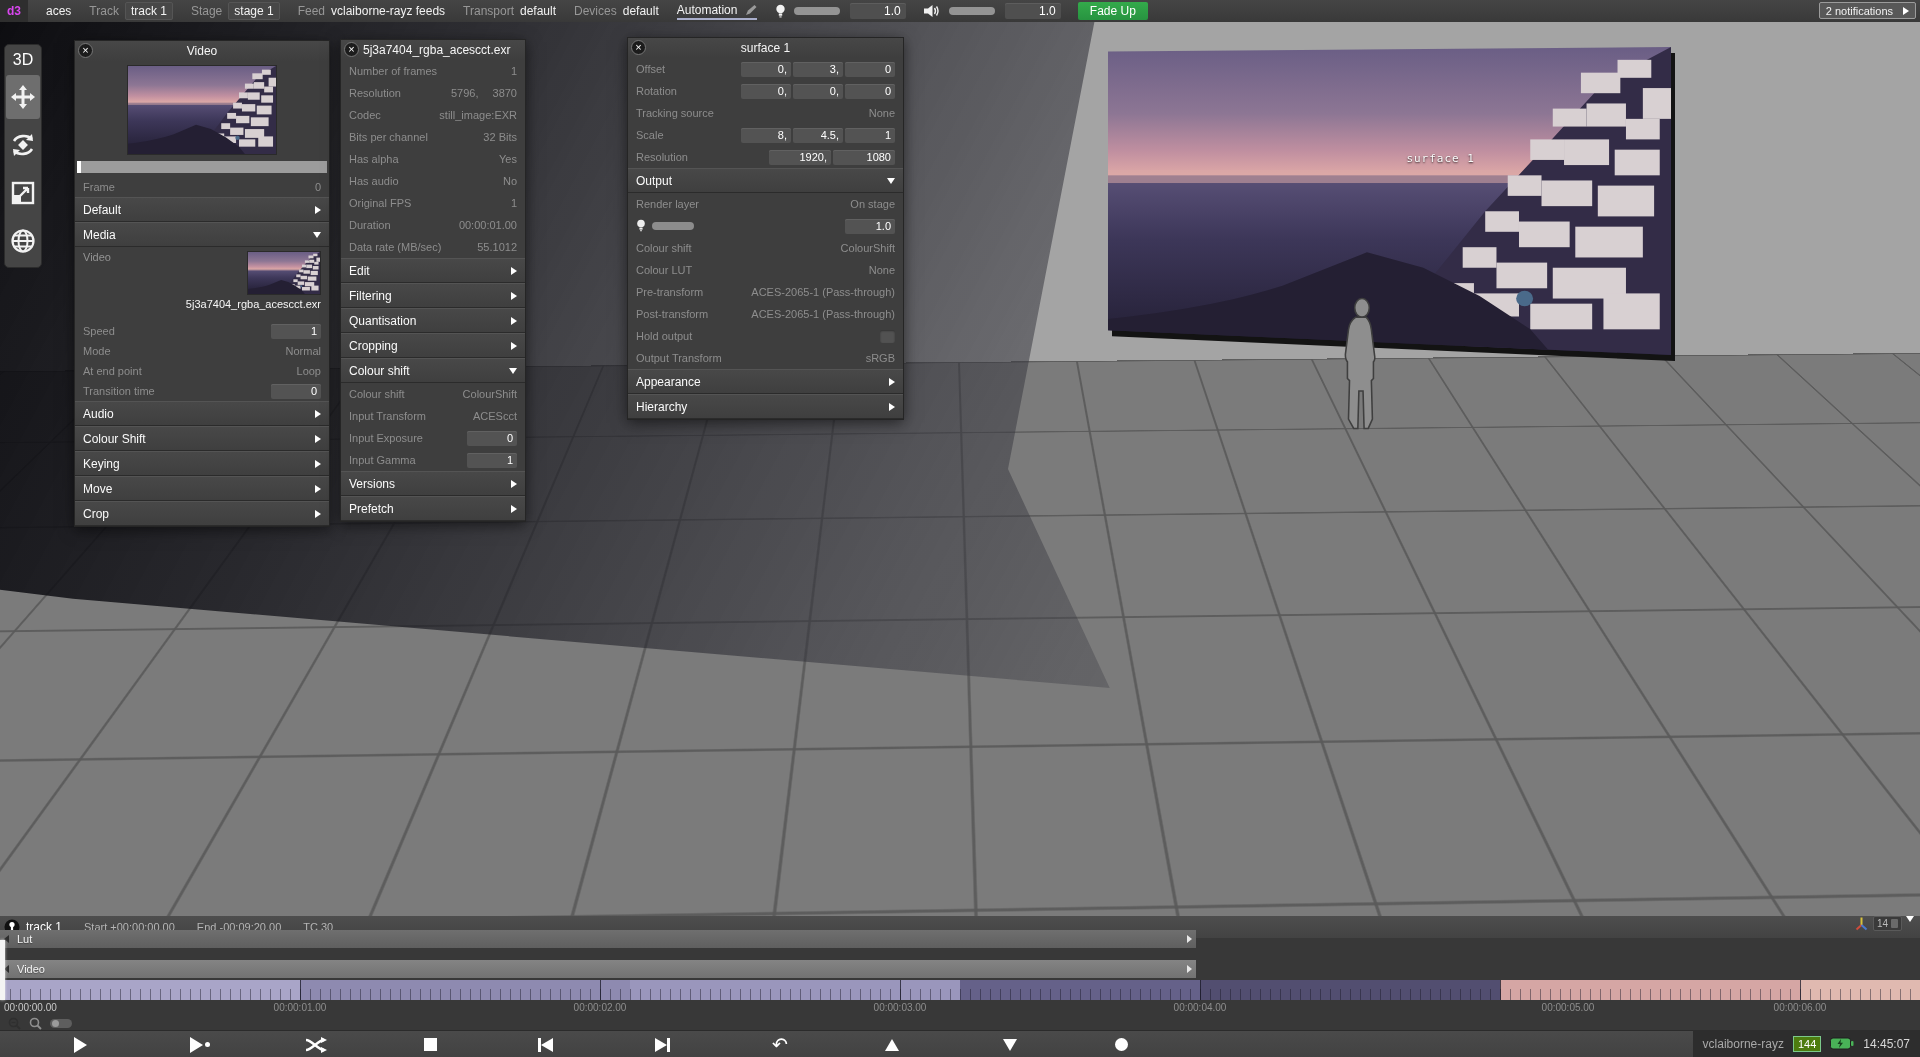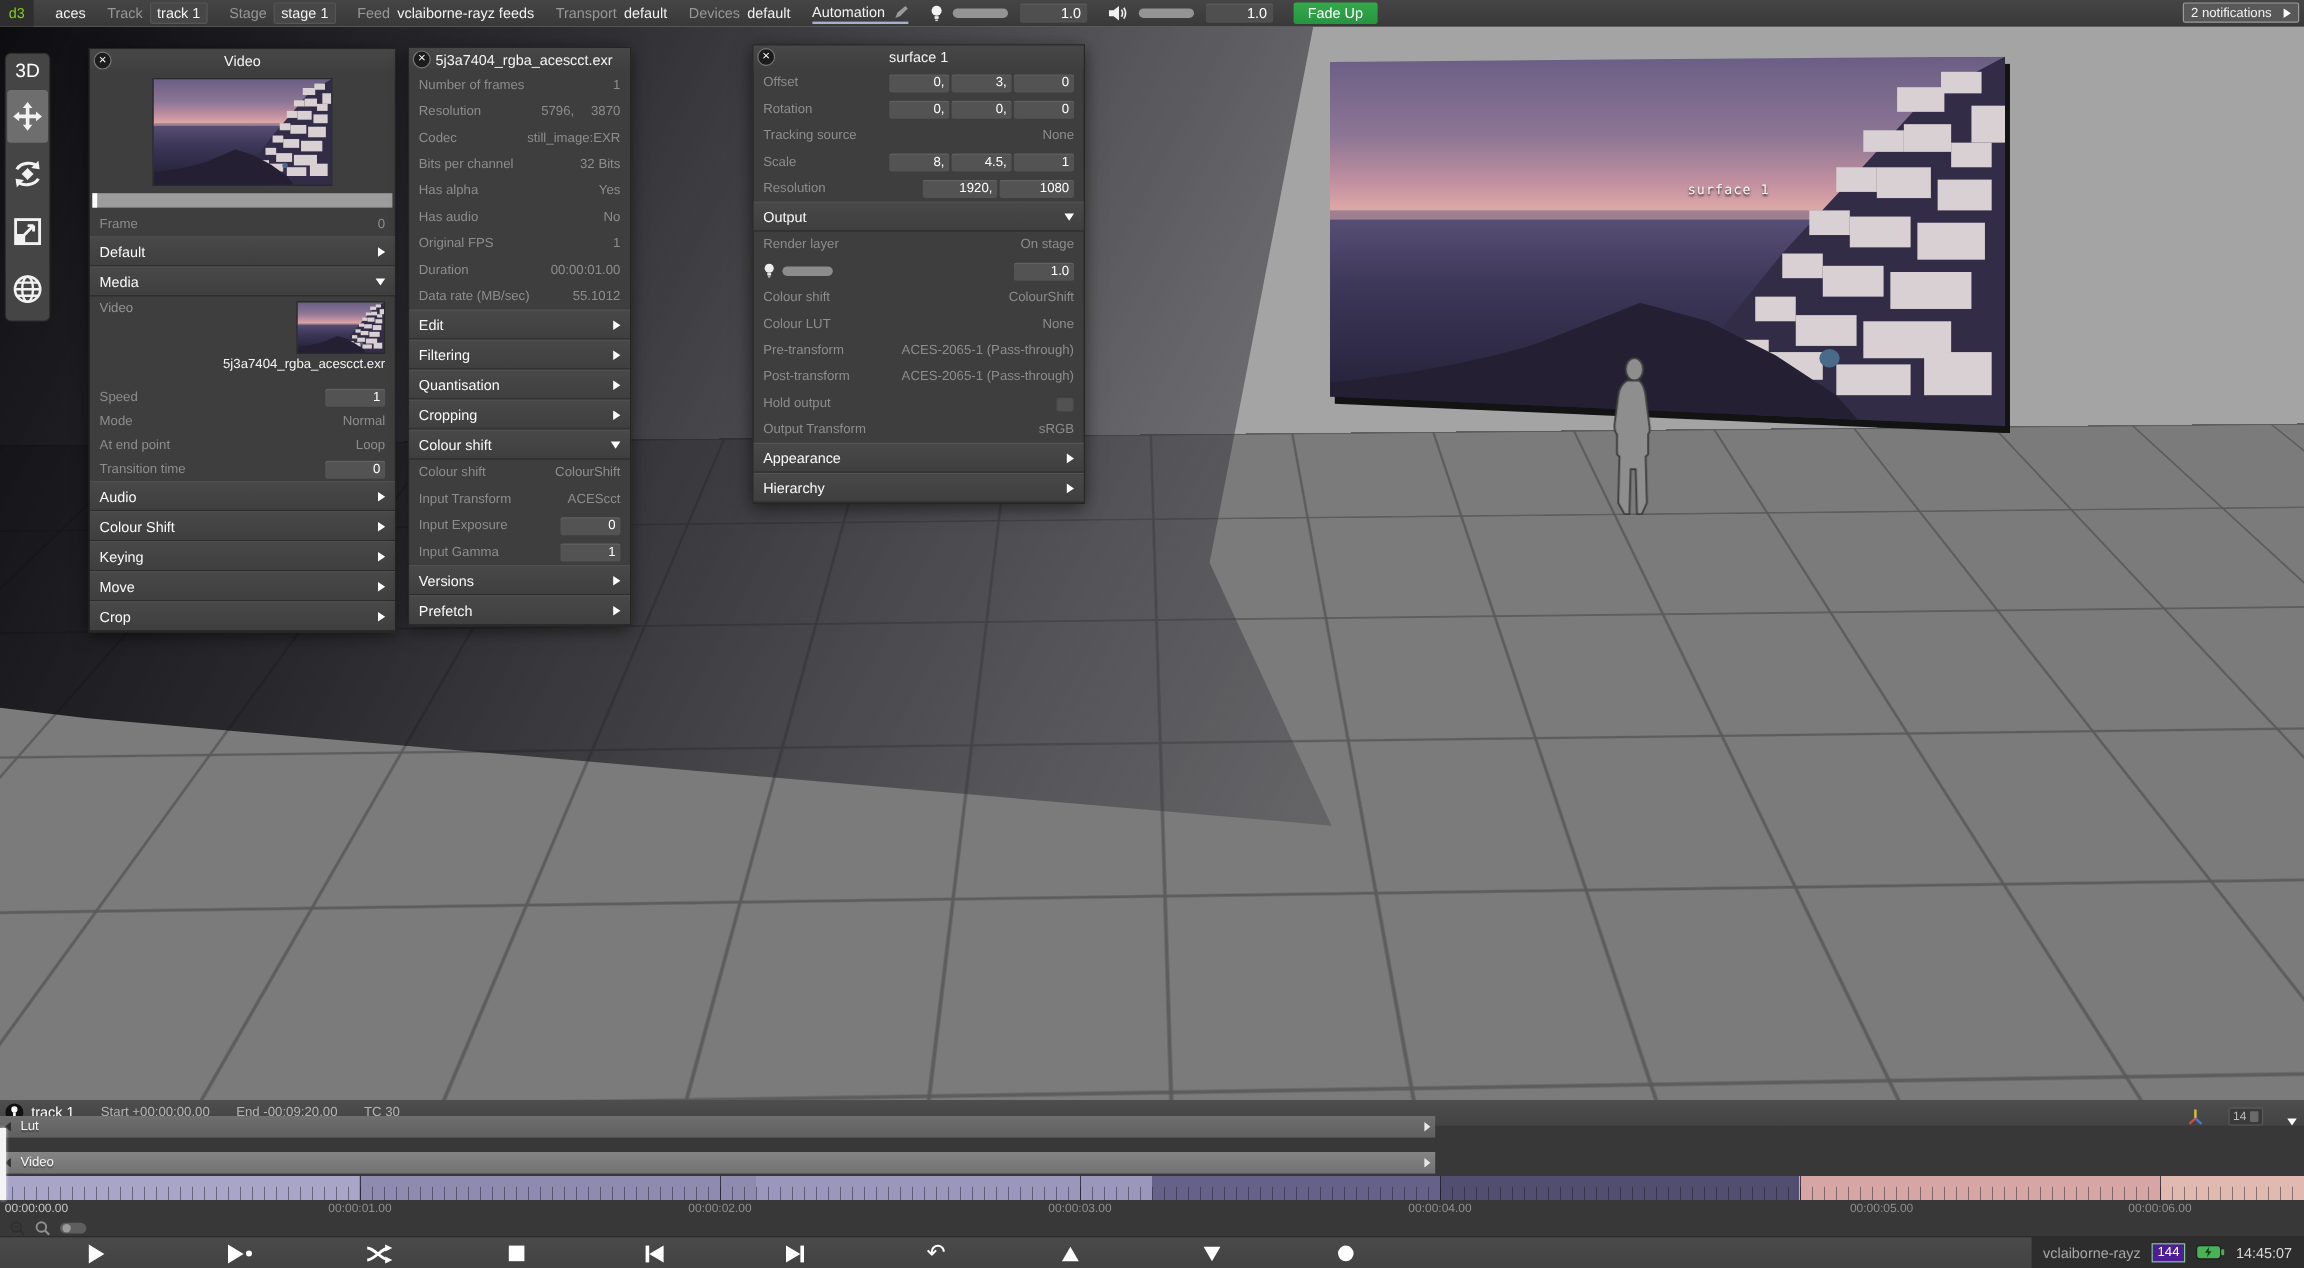--- a/index.html
+++ b/index.html
@@ -1,21 +1,21 @@
 <!DOCTYPE html>
 <html><head>
 <meta charset="utf-8">
 <style>
   *{margin:0;padding:0;box-sizing:border-box}
   html,body{width:1920px;height:1057px;overflow:hidden;background:#3c3c3c;
     font-family:"Liberation Sans","DejaVu Sans",sans-serif;-webkit-font-smoothing:antialiased}
   
   .topbar{position:absolute;left:0;top:0;width:1920px;height:22px;background:linear-gradient(#454545,#393939);
     display:flex;align-items:center;font-size:12px;color:#ddd;z-index:60}
-  .logo{width:28px;height:22px;background:#2e2e2e;color:#84cc16;font-weight:normal;display:flex;align-items:center;justify-content:center}
+  .logo{width:28px;height:22px;background:#2e2e2e;color:#d946ef;font-weight:bold;display:flex;align-items:center;justify-content:center}
   .tb-item{margin-left:18px;white-space:nowrap}
   .tb-lbl{color:#979797;margin-right:6px}
   .tb-val{color:#f2f2f2}
   .tb-chip{background:#474747;border:1px solid #555;border-radius:2px;padding:1px 5px}
   .underline{border-bottom:2px solid #a9aecb;padding-bottom:1px}
   .pill{width:46px;height:8px;border-radius:4px;background:#949494;margin-left:8px}
   .numbox{width:56px;height:16px;background:#4f4f4f;border-radius:2px;box-shadow:inset 0 1px 0 #5d5d5d;
     color:#fff;display:flex;align-items:center;justify-content:flex-end;padding:0 5px;margin-left:10px}
   .fadeup{margin-left:17px;background:linear-gradient(#34aa4b,#279440);color:#fff;border-radius:2px;
     height:18px;display:flex;align-items:center;padding:0 12px;font-size:12px}
@@ -68,21 +68,21 @@
   .thumb-sm{width:74px;height:44px;display:block;border:1px solid #2a2a2a}
   .scrub{height:12px;background:#9c9c9c;margin:6px 2px 4px;position:relative}
   .scrub i{position:absolute;left:0;top:0;width:4px;height:100%;background:#fff}
   .meshthumb{width:64px;height:70px;background:#000;display:block}
   
   .bottom{position:absolute;left:0;top:916px;width:1920px;height:141px;background:#383838;z-index:55}
   .trackbar{position:absolute;left:0;top:0;width:1920px;height:22px;background:linear-gradient(#4e4e4e,#434343);
     display:flex;align-items:center;color:#c9c9c9;font-size:11px}
   .trackbar .tname{color:#fff;font-size:12px;margin-left:6px}
   .trackbar .meta{margin-left:22px;color:#b5b5b5}
-  .tb-right{position:absolute;right:6px;top:0;height:22px;display:flex;align-items:flex-end;gap:20px}
+  .tb-right{position:absolute;right:6px;top:0;height:22px;display:flex;align-items:flex-start;gap:4px}
   .beatbox{height:15px;background:#3a3a3a;border:1px solid #5a5a5a;border-radius:2px;color:#bbb;font-size:10px;
     display:flex;align-items:center;gap:3px;padding:0 3px}
   .beatbox .mini{width:7px;height:9px;background:#6a6a6a;border-radius:1px}
   .layer{position:absolute;left:0;width:1196px;height:18px;display:flex;align-items:center;gap:8px;padding:0 4px;
     color:#f4f4f4;font-size:11px;text-shadow:0 1px 1px rgba(0,0,0,.35)}
   .layer .endcap{margin-left:auto;width:0;height:0;border-left:5px solid #e8e8e8;border-top:4px solid transparent;border-bottom:4px solid transparent}
   .layer.lut{top:14px;background:linear-gradient(#6f6f6f,#5f5f5f)}
   .layer.vid{top:44px;background:linear-gradient(#848484,#727272)}
   .ruler{position:absolute;left:0;top:64px;width:1920px;height:20px;
     background-image:
@@ -105,21 +105,21 @@
   .sq{width:13px;height:13px;background:#fff}
   .cir{width:13px;height:13px;border-radius:50%;background:#fff}
   .tri-up{width:0;height:0;border-bottom:12px solid #fff;border-left:7px solid transparent;border-right:7px solid transparent}
   .tri-dn{width:0;height:0;border-top:12px solid #fff;border-left:7px solid transparent;border-right:7px solid transparent}
   .bar-v{width:3px;height:14px;background:#fff}
   .tri-lft{width:0;height:0;border-right:12px solid #fff;border-top:7px solid transparent;border-bottom:7px solid transparent}
   .tri-rgt{width:0;height:0;border-left:12px solid #fff;border-top:7px solid transparent;border-bottom:7px solid transparent}
   .undo{color:#fff;font-size:19px;line-height:19px;font-family:"DejaVu Sans",sans-serif}
   .statusbox{position:absolute;right:0;top:114px;height:27px;background:#2d2d2d;display:flex;align-items:center;gap:9px;padding:0 10px;font-size:12px}
   .host{color:#a8a8a8}
-  .fpsbadge{background:#4c1d95;border:1px solid #7cc98a;color:#fff;font-size:11px;padding:0 4px;height:16px;display:flex;align-items:center}
+  .fpsbadge{background:#4d7c0f;border:1px solid #7cc98a;color:#fff;font-size:11px;padding:0 4px;height:16px;display:flex;align-items:center}
   .clock{color:#d8d8d8}
 </style>
 </head>
 <body>
 
 <svg width="0" height="0" style="position:absolute">
   <defs>
     <linearGradient id="skyg" x1="0" y1="0" x2="0" y2="1">
       <stop offset="0" stop-color="#6a5e85"></stop>
         <stop offset="0.5" stop-color="#8d7694"></stop>

